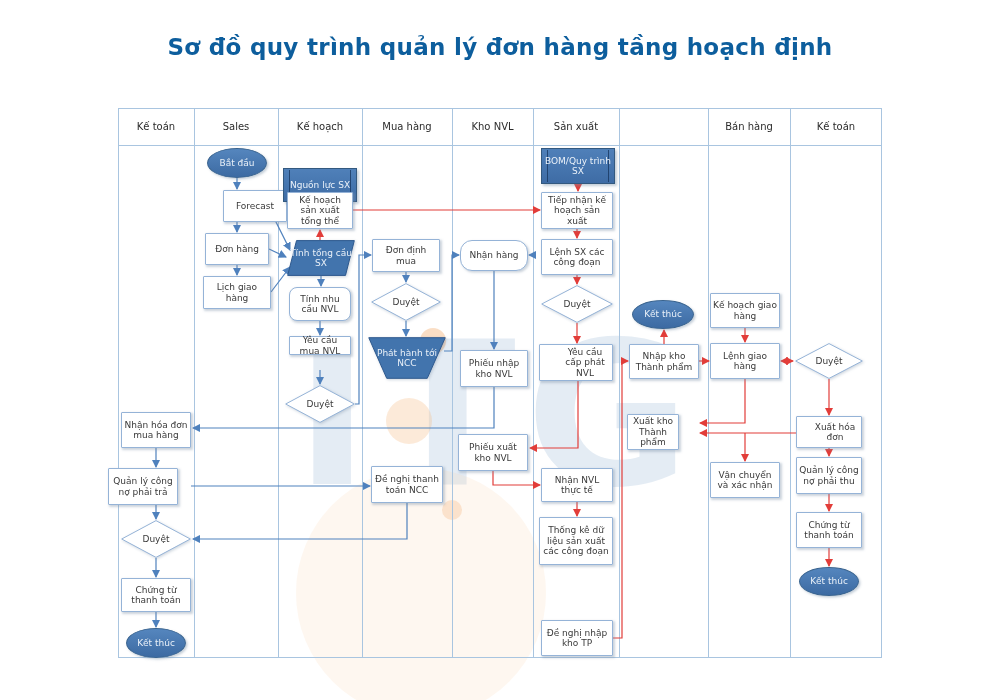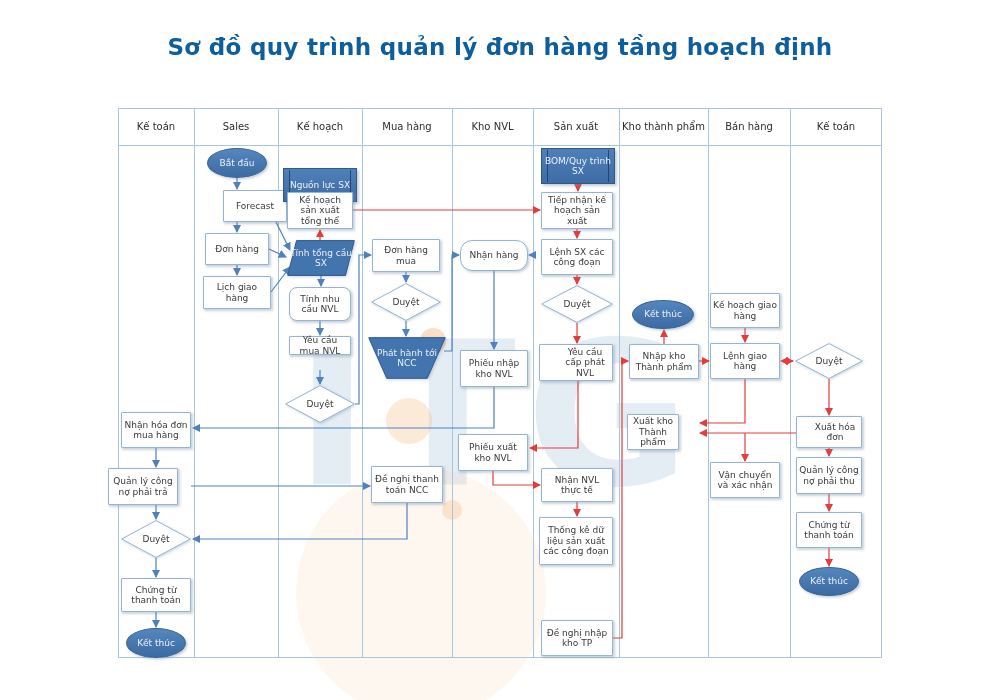--- a/index.html
+++ b/index.html
@@ -71,21 +71,20 @@
       <div class="vline" style="left: 533px; top: 108px; height: 550px; background: rgb(169, 197, 224);"></div>
       <div class="vline" style="left: 619px; top: 108px; height: 550px; background: rgb(169, 197, 224);"></div>
       <div class="vline" style="left: 708px; top: 108px; height: 550px; background: rgb(169, 197, 224);"></div>
       <div class="vline" style="left: 790px; top: 108px; height: 550px; background: rgb(169, 197, 224);"></div>
       <div class="lane-header" style="left: 118px; top: 108px; width: 76px; height: 37px;">Kế toán</div>
       <div class="lane-header" style="left: 194px; top: 108px; width: 84px; height: 37px;">Sales</div>
       <div class="lane-header" style="left: 278px; top: 108px; width: 84px; height: 37px;">Kế hoạch</div>
       <div class="lane-header" style="left: 452px; top: 108px; width: 81px; height: 37px;">Kho NVL</div>
       <div class="lane-header" style="left: 362px; top: 108px; width: 90px; height: 37px;">Mua hàng</div>
       <div class="lane-header" style="left: 533px; top: 108px; width: 86px; height: 37px;">Sản xuất</div>
-      <div class="lane-header" style="left: 619px; top: 108px; width: 89px; height: 37px;">Kho thành phẩm</div>
       <div class="lane-header" style="left: 708px; top: 108px; width: 82px; height: 37px;">Bán hàng</div>
       <div class="lane-header" style="left: 790px; top: 108px; width: 92px; height: 37px;">Kế toán</div>
     </div>
 
   <svg id="edge-svg" width="1000" height="700">
     <defs>
       <marker id="arrow-blue" viewBox="0 0 8 8" refX="7" refY="4" markerWidth="7" markerHeight="7" orient="auto-start-reverse">
         <path d="M0,0 L8,4 L0,8 z" style="fill: rgb(79, 129, 189);"></path>
       </marker>
       <marker id="arrow-red" viewBox="0 0 8 8" refX="7" refY="4" markerWidth="7" markerHeight="7" orient="auto-start-reverse">
@@ -173,21 +172,21 @@
       <div class="node rect" style="left: 289px; top: 336px; width: 62px; height: 19px;">
         <span class="lbl">Yêu cầu mua NVL</span>
       </div>
       <div class="node diamond" style="left: 285px; top: 385px; width: 70px; height: 38px;">
         <svg class="shape" viewBox="0 0 100 60" preserveAspectRatio="none">
           <polygon points="50,1 99,30 50,59 1,30" class="poly-outline" vector-effect="non-scaling-stroke"></polygon>
         </svg>
         <span class="lbl">Duyệt</span>
       </div>
       <div class="node rect" style="left: 372px; top: 239px; width: 68px; height: 33px;">
-        <span class="lbl">Đơn hàng mua</span>
+        <span class="lbl">Đơn định mua</span>
       </div>
       <div class="node diamond" style="left: 371px; top: 283px; width: 70px; height: 38px;">
         <svg class="shape" viewBox="0 0 100 60" preserveAspectRatio="none">
           <polygon points="50,1 99,30 50,59 1,30" class="poly-outline" vector-effect="non-scaling-stroke"></polygon>
         </svg>
         <span class="lbl">Duyệt</span>
       </div>
       <div class="node trapezoid" style="left: 368px; top: 337px; width: 78px; height: 42px;">
         <svg class="shape" viewBox="0 0 100 60" preserveAspectRatio="none">
           <polygon points="1,1 99,1 76,59 24,59" class="poly-filled" vector-effect="non-scaling-stroke"></polygon>

